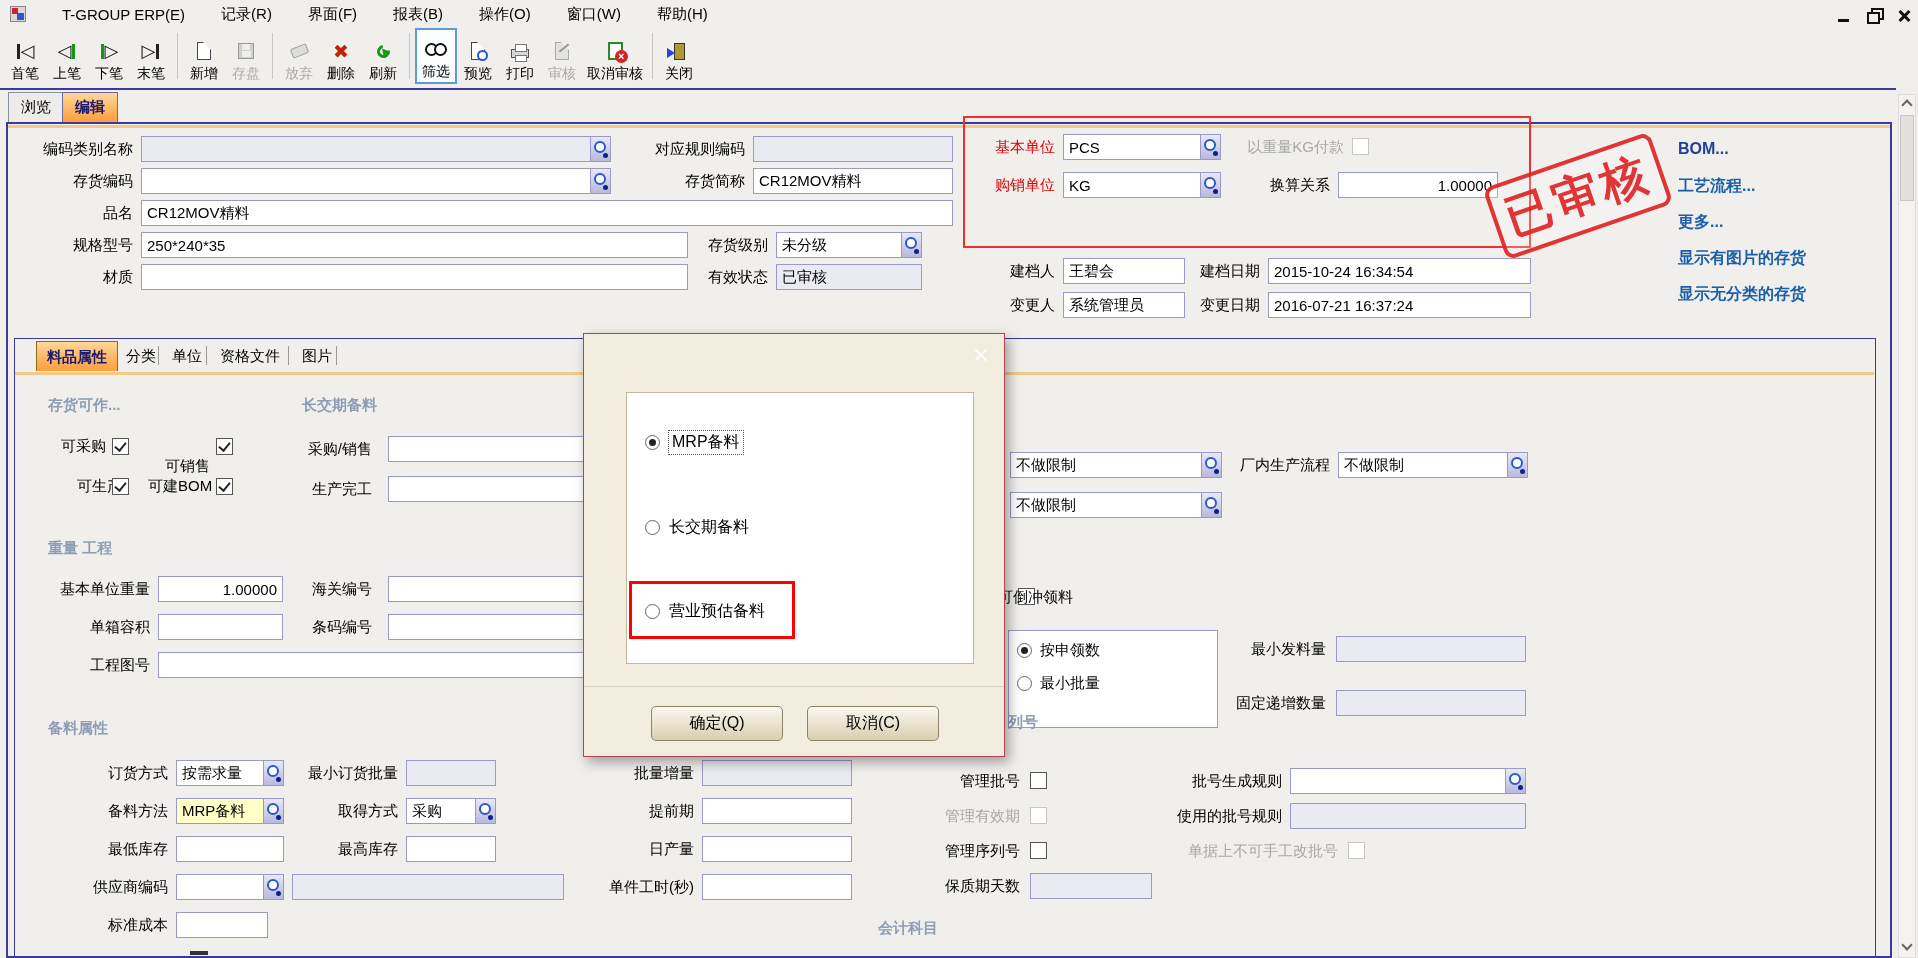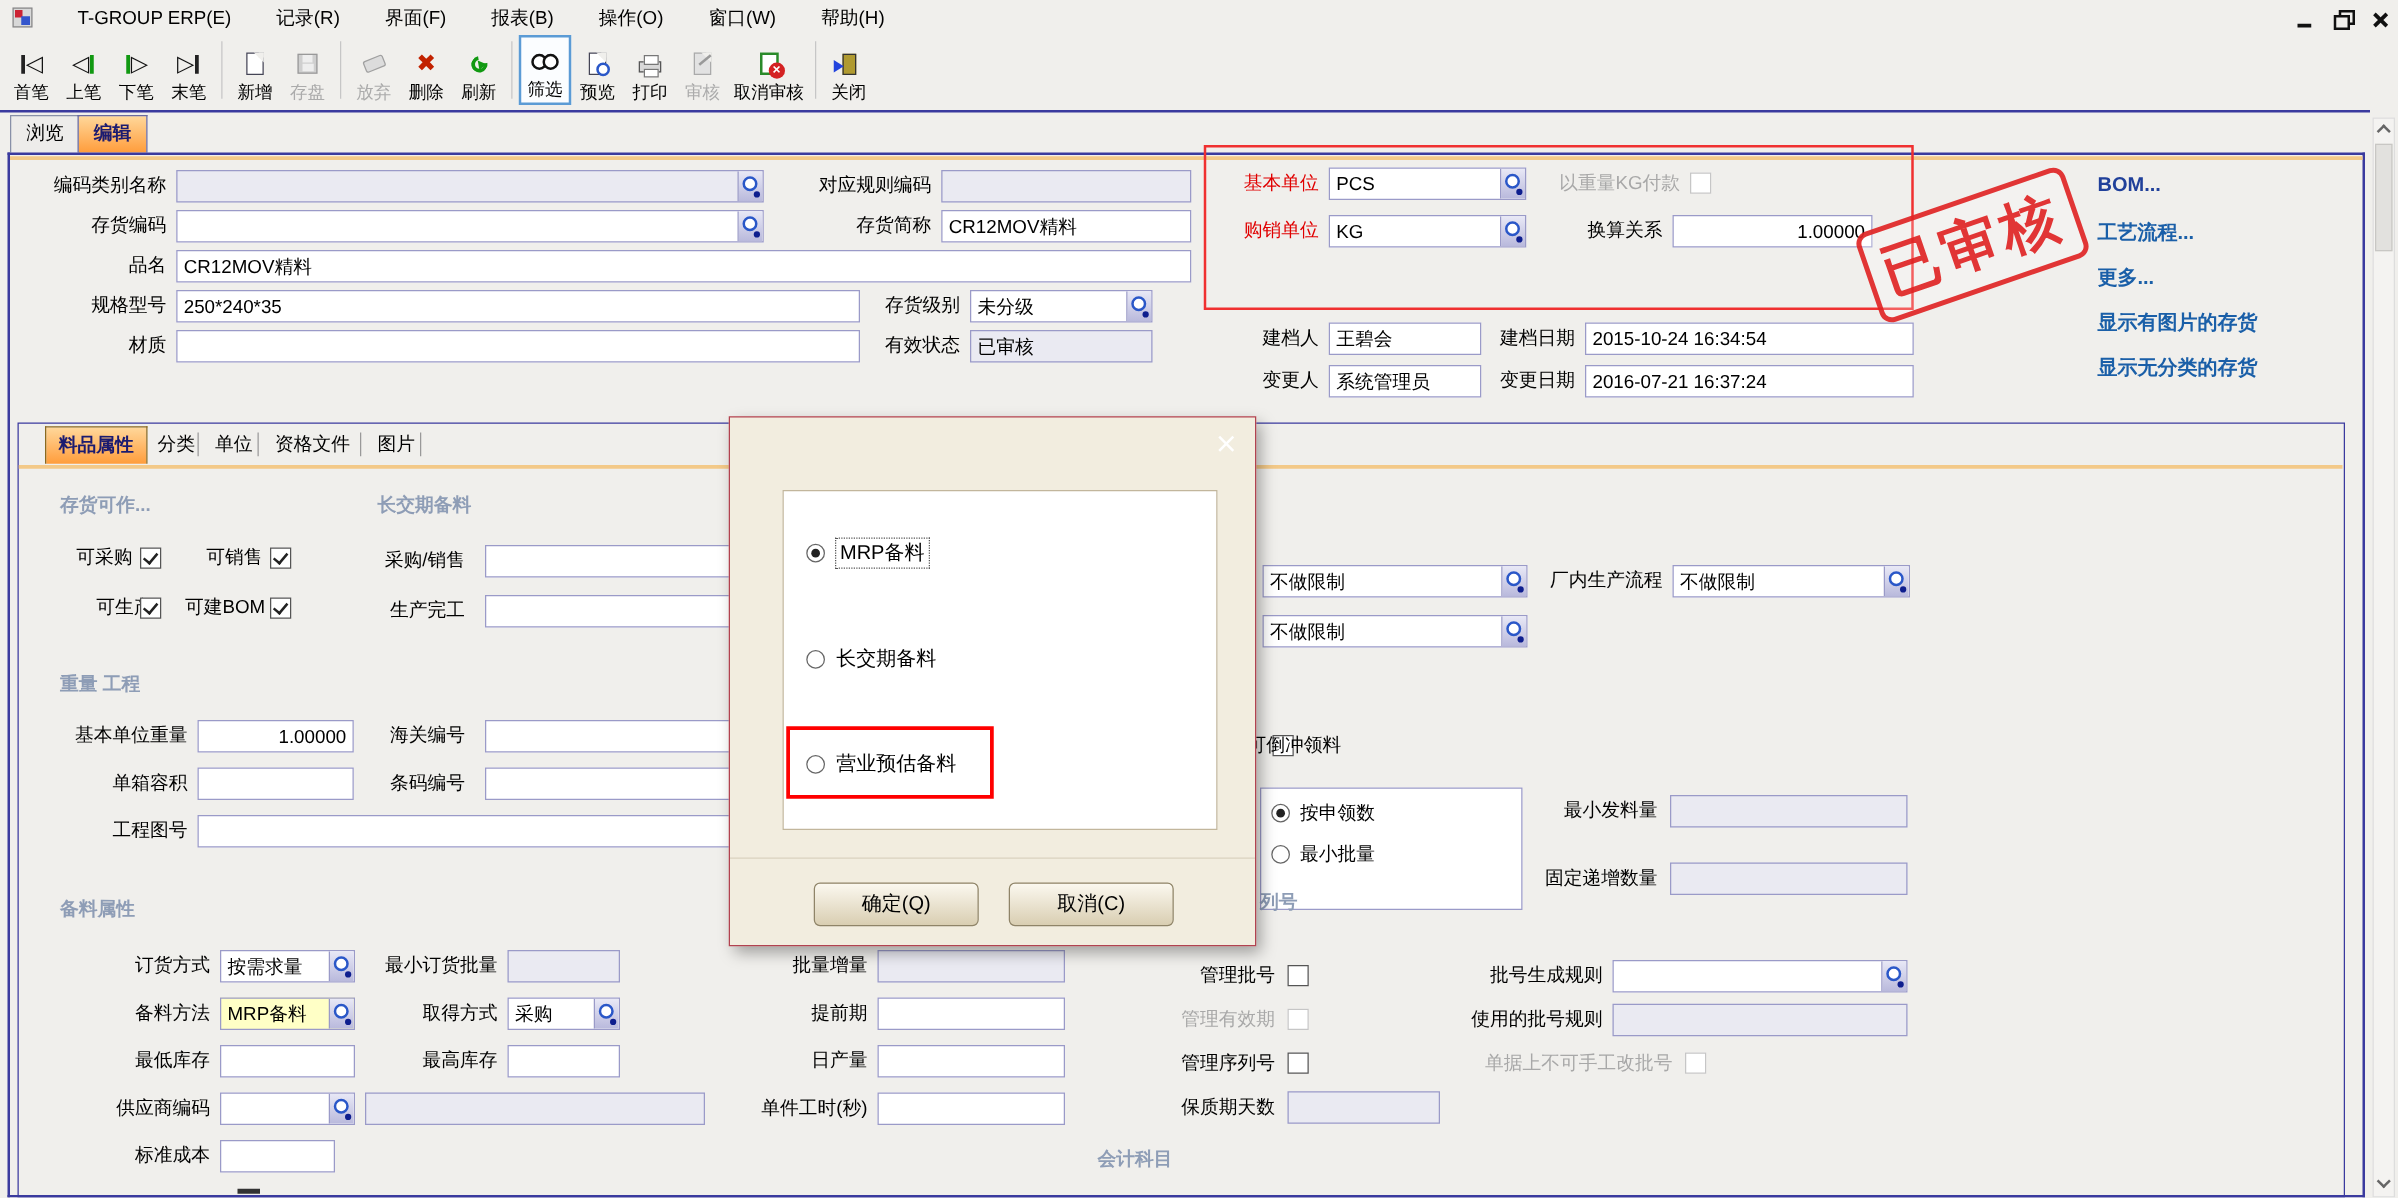--- a/index.html
+++ b/index.html
@@ -330,21 +330,21 @@
 <div class="stab" style="left:210px">资格文件</div>
 <div class="stsep" style="left:288px"></div>
 <div class="stab" style="left:292px">图片</div>
 <div class="stsep" style="left:336px"></div>
 <div class="orange-line" style="left:15px;top:372px;width:1859px;height:3px"></div>
 
 <div class="hdr" style="left:48px;top:395px">存货可作...</div>
 <div class="hdr" style="left:302px;top:395px">长交期备料</div>
 <div class="lbl" style="left:58px;top:434px;width:48px;height:24px;line-height:24px">可采购</div>
 <span class="cb on" style="left:112px;top:438px"></span>
-<div class="lbl" style="left:162px;top:434px;width:48px;height:24px;line-height:24px">可销售</div>
+<div class="lbl" style="left:162px;top:454px;width:48px;height:24px;line-height:24px">可销售</div>
 <span class="cb on" style="left:216px;top:438px"></span>
 <div class="lbl" style="left:74px;top:474px;width:48px;height:24px;line-height:24px">可生产</div>
 <span class="cb on" style="left:112px;top:478px"></span>
 <div class="lbl" style="left:148px;top:474px;width:62px;height:24px;line-height:24px">可建BOM</div>
 <span class="cb on" style="left:216px;top:478px"></span>
 <div class="lbl" style="left:300px;top:436px;width:72px">采购/销售</div>
 <div class="fld" style="left:388px;top:436px;width:200px">
   <span class="v"></span>
 </div>
 <div class="lbl" style="left:300px;top:476px;width:72px">生产完工</div>

